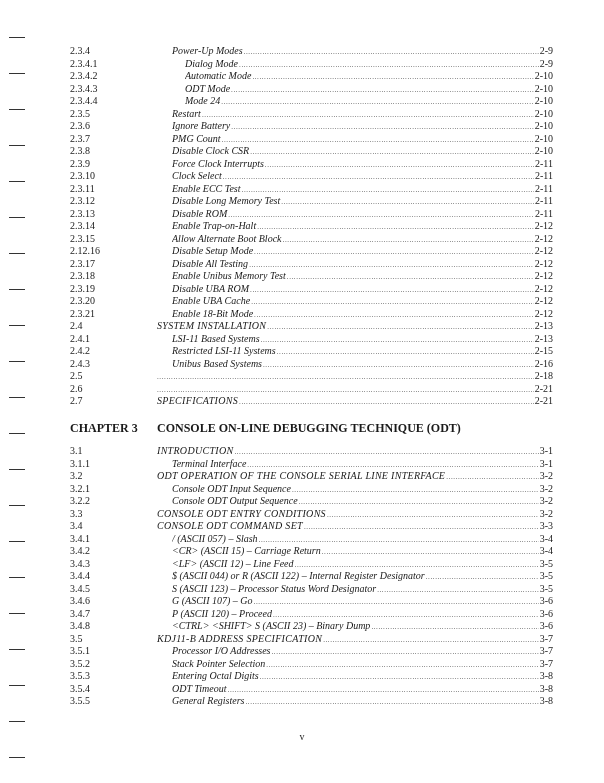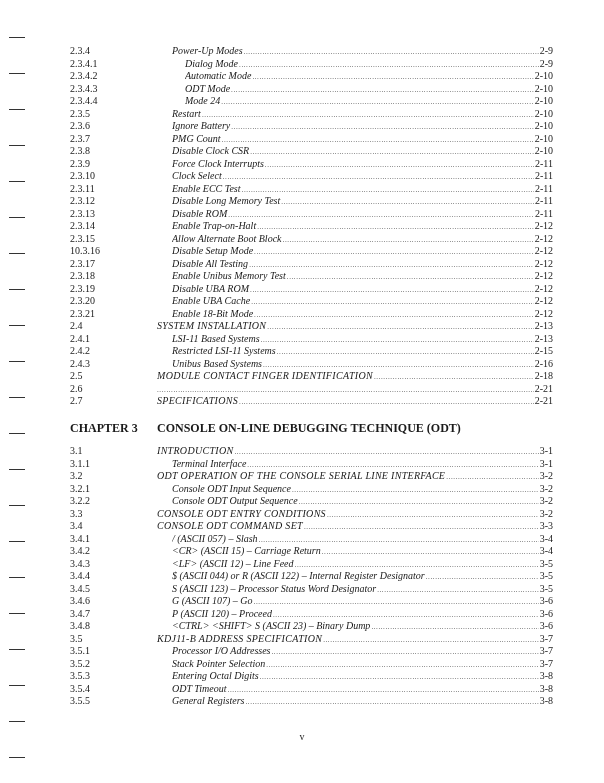--- a/index.html
+++ b/index.html
@@ -195,21 +195,21 @@
     </div>
     <div class="row">
       <span class="num">2.3.15</span>
       <span class="entry l3">
         <span class="title">Allow Alternate Boot Block</span>
         <span class="leader"></span>
         <span class="page">2-12</span>
       </span>
     </div>
     <div class="row">
-      <span class="num">10.3.16</span>
+      <span class="num">2.12.16</span>
       <span class="entry l3">
         <span class="title">Disable Setup Mode</span>
         <span class="leader"></span>
         <span class="page">2-12</span>
       </span>
     </div>
     <div class="row">
       <span class="num">2.3.17</span>
       <span class="entry l3">
         <span class="title">Disable All Testing</span>
@@ -277,21 +277,20 @@
       <span class="num">2.4.3</span>
       <span class="entry l3">
         <span class="title">Unibus Based Systems</span>
         <span class="leader"></span>
         <span class="page">2-16</span>
       </span>
     </div>
     <div class="row">
       <span class="num">2.5</span>
       <span class="entry l2">
-        <span class="title caps">MODULE CONTACT FINGER IDENTIFICATION</span>
         <span class="leader"></span>
         <span class="page">2-18</span>
       </span>
     </div>
     <div class="row">
       <span class="num">2.6</span>
       <span class="entry l2">
         <span class="leader"></span>
         <span class="page">2-21</span>
       </span>

